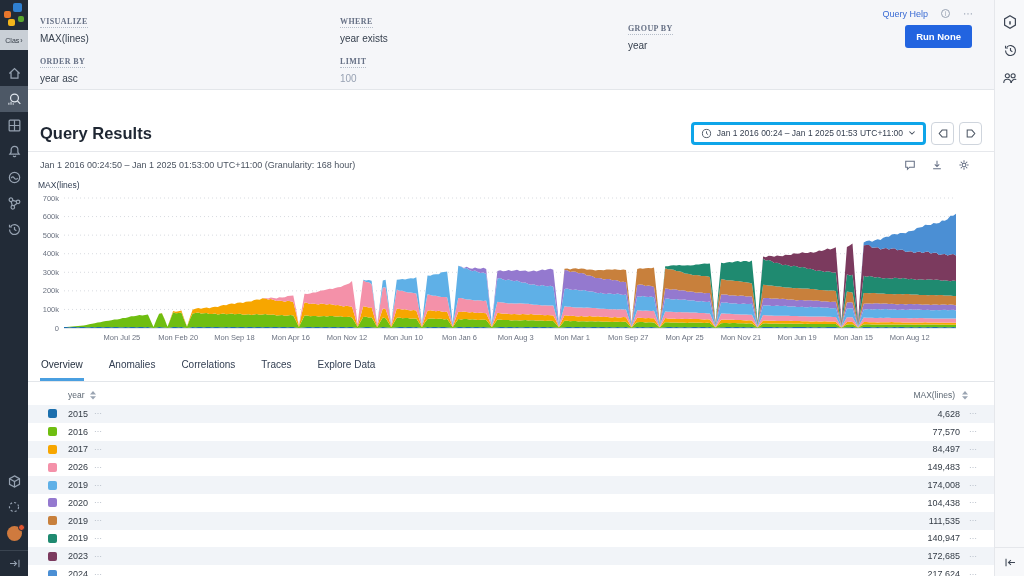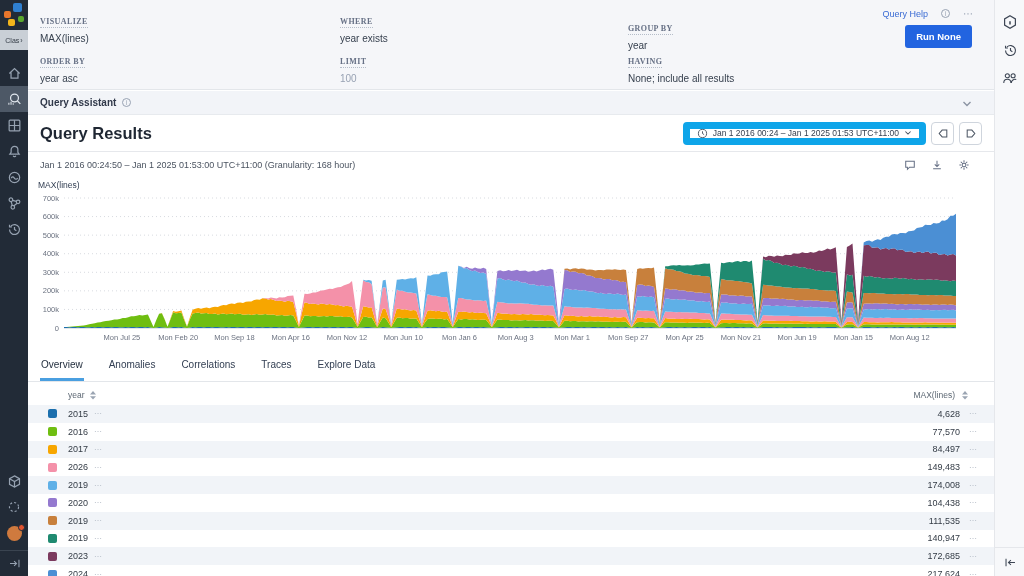--- a/index.html
+++ b/index.html
@@ -41,21 +41,21 @@
 
   .qa-bar { position:absolute; left:0; top:91px; width:966px; height:24px; background:#f2f4f8;
             border-bottom:1px solid #e7eaee; display:flex; align-items:center; padding:0 12px; gap:6px; }
   .qa-bar .qa-title { font-size:10px; font-weight:bold; color:#303849; }
   .qa-chev { margin-left:auto; margin-right:10px; color:#8b94a3; }
 
   .qr-head { position:absolute; left:0; top:115px; width:966px; height:37px; border-bottom:1px solid #e6e8ec;
              display:flex; align-items:center; padding:0 12px; }
   .qr-title { font-size:16.5px; font-weight:bold; color:#1f2733; }
   .qr-controls { margin-left:auto; display:flex; align-items:center; gap:5px; }
-  .time-chip { height:23px; border:7px solid #0ea5e9; border-radius:4px; background:#fff; display:flex;
+  .time-chip { height:23px; border:3px solid #0ea5e9; border-radius:4px; background:#fff; display:flex;
                align-items:center; gap:5px; padding:4px 7px; font-size:8.5px; color:#374151; cursor:pointer; }
   .sq-btn { width:23px; height:23px; border:1px solid #cfd5dd; border-radius:4px; background:#fff;
             display:flex; align-items:center; justify-content:center; color:#4b5563; cursor:pointer; }
 
   .summary-row { position:absolute; left:0; top:152px; width:966px; height:26px; display:flex; align-items:center; padding:0 12px; }
   .summary-text { font-size:9px; color:#4a5360; }
   .summary-icons { margin-left:auto; display:flex; align-items:center; gap:15px; color:#667085; padding-right:12px; }
   .summary-icons span { cursor:pointer; display:flex; }
 
   .chart-title { position:absolute; left:10px; top:180px; font-size:8.5px; color:#344054; }
@@ -189,41 +189,28 @@
         <div class="qb-value">year</div>
       </div>
       <div class="qb-cell" style="left:12px;top:50px;">
         <span class="qb-label">ORDER BY</span>
         <div class="qb-value">year asc</div>
       </div>
       <div class="qb-cell" style="left:312px;top:50px;">
         <span class="qb-label">LIMIT</span>
         <div class="qb-value" style="color:#98a2b3;">100</div>
       </div>
-      <div class="qb-cell" style="left:600px;top:50px;">
-        <span class="qb-label">HAVING</span>
-        <div class="qb-value">None; include all results</div>
-      </div>
       <div class="qb-help">
         <span class="link">Query Help</span>
         <i class="icirc">i</i>
         <span class="dots">⋯</span>
       </div>
       <button class="run-btn">Run None</button>
     </div>
 
-    <div class="qa-bar">
-      <span class="qa-title">Query Assistant</span>
-      <i class="icirc">i</i>
-      <span class="qa-chev">
-        <svg width="10" height="8" viewBox="0 0 10 8" fill="none" stroke="currentColor" stroke-width="1.4">
-            <path d="M1.5 2 5 5.5 8.5 2"></path>
-          </svg>
-      </span>
-    </div>
 
     <div class="qr-head">
       <span class="qr-title">Query Results</span>
       <div class="qr-controls">
         <div class="time-chip">
           <svg width="11" height="11" viewBox="0 0 14 14" fill="none" stroke="#4b5563" stroke-width="1.2">
               <circle cx="7" cy="7" r="5.2"></circle>
               <path d="M7 4.2V7l2 1.4"></path>
             </svg>
           <span>Jan 1 2016 00:24 – Jan 1 2025 01:53 UTC+11:00</span>

